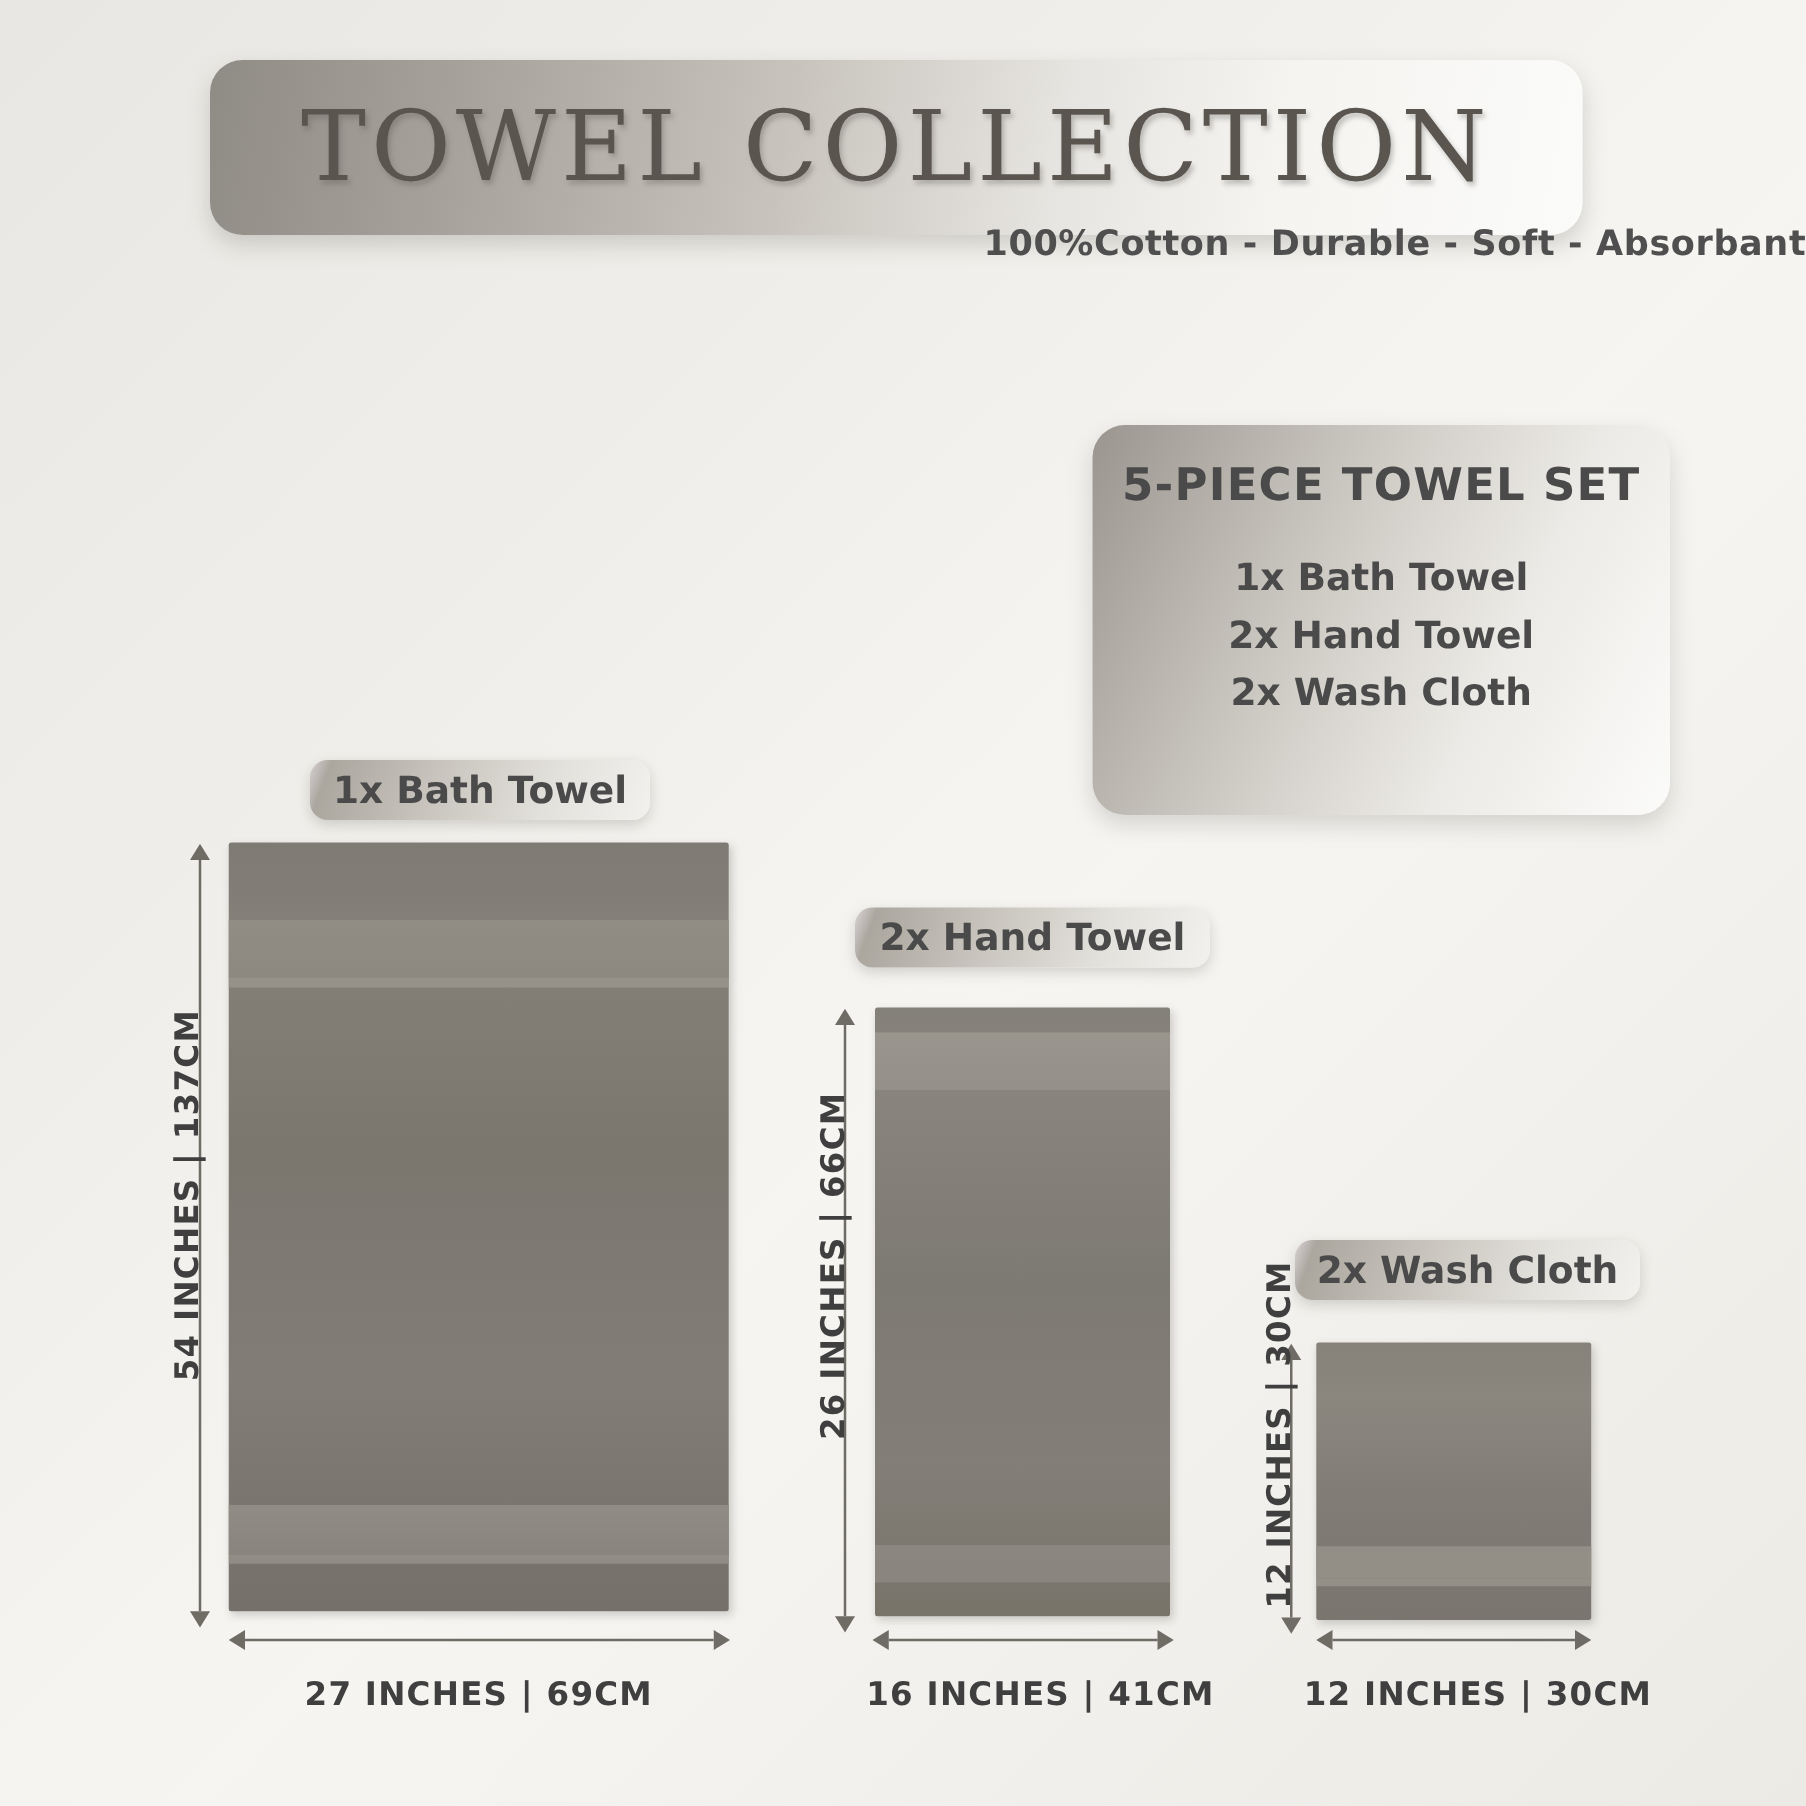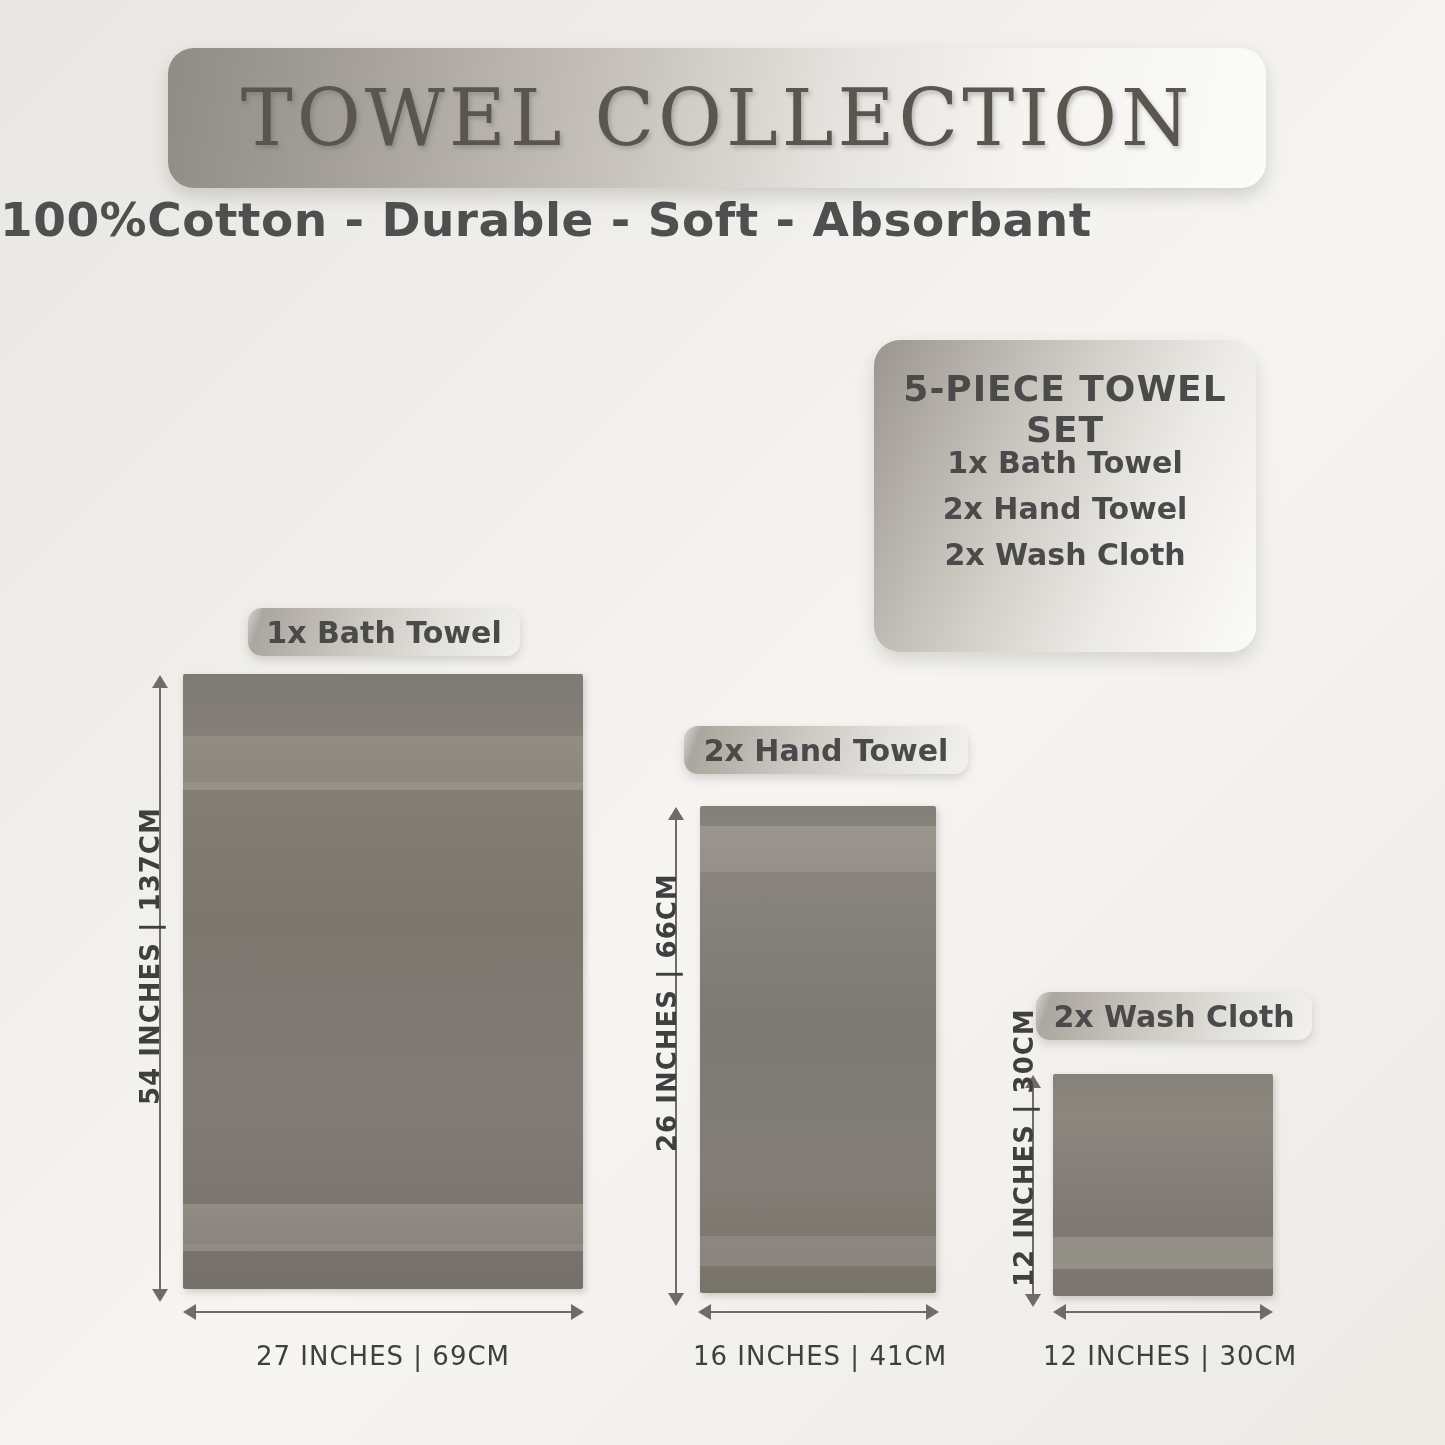--- a/index.html
+++ b/index.html
@@ -20,27 +20,27 @@
   }
   .banner-title{
     position:absolute;left:0;top:0;width:100%;height:100%;
     display:flex;align-items:center;justify-content:center;
     font-family:"DejaVu Serif", serif;
     font-size:78px;letter-spacing:4px;color:#5a564f;
     text-shadow:2px 3px 4px rgba(90,86,79,.35);
     white-space:nowrap;
   }
   .subtitle{
-    position:absolute;left:0;top:192px;width:1445px;text-align:left;
-    font-size:47px;font-weight:bold;color:#4f4f4f;letter-spacing:.5px;
+    position:absolute;left:0;top:178px;width:1445px;text-align:right;
+    font-size:28px;font-weight:bold;color:#4f4f4f;letter-spacing:.5px;
   }
 
   
   .set-card{
-    position:absolute;left:874px;top:340px;width:382px;height:312px;
+    position:absolute;left:874px;top:340px;width:462px;height:312px;
     border-radius:26px;
     background:linear-gradient(115deg,#9a968f 0%,#b5b1aa 20%,#d4d1cb 45%,#eceae6 68%,#f6f5f3 88%,#fbfbfa 100%);
     box-shadow:0 8px 18px rgba(120,115,108,.25);
   }
   .set-card-title{
     position:absolute;top:28px;left:0;width:100%;text-align:center;
     font-size:36px;font-weight:bold;color:#4a4a4a;letter-spacing:1px;
   }
   .set-card-list{
     position:absolute;top:100px;left:0;width:100%;text-align:center;
@@ -102,21 +102,21 @@
   .arrow.up{border-left:8px solid transparent;border-right:8px solid transparent;border-bottom:13px solid #6f6b65;}
   .arrow.down{border-left:8px solid transparent;border-right:8px solid transparent;border-top:13px solid #6f6b65;}
   .arrow.left{border-top:8px solid transparent;border-bottom:8px solid transparent;border-right:13px solid #6f6b65;}
   .arrow.right{border-top:8px solid transparent;border-bottom:8px solid transparent;border-left:13px solid #6f6b65;}
 
   .vlabel{
     position:absolute;font-size:26px;font-weight:bold;color:#3f3f3f;
     transform:rotate(-90deg);transform-origin:left top;white-space:nowrap;letter-spacing:1px;
   }
   .hlabel{
-    position:absolute;font-size:26px;font-weight:normal;color:#3f3f3f;
+    position:absolute;font-size:26px;font-weight:bold;color:#3f3f3f;
     white-space:nowrap;letter-spacing:1px;text-align:center;
   }
 </style>
 </head>
 <body>
 
 <div class="banner">
   <div class="banner-title">TOWEL COLLECTION</div>
 </div>
 <div class="subtitle">100%Cotton - Durable - Soft - Absorbant</div>

